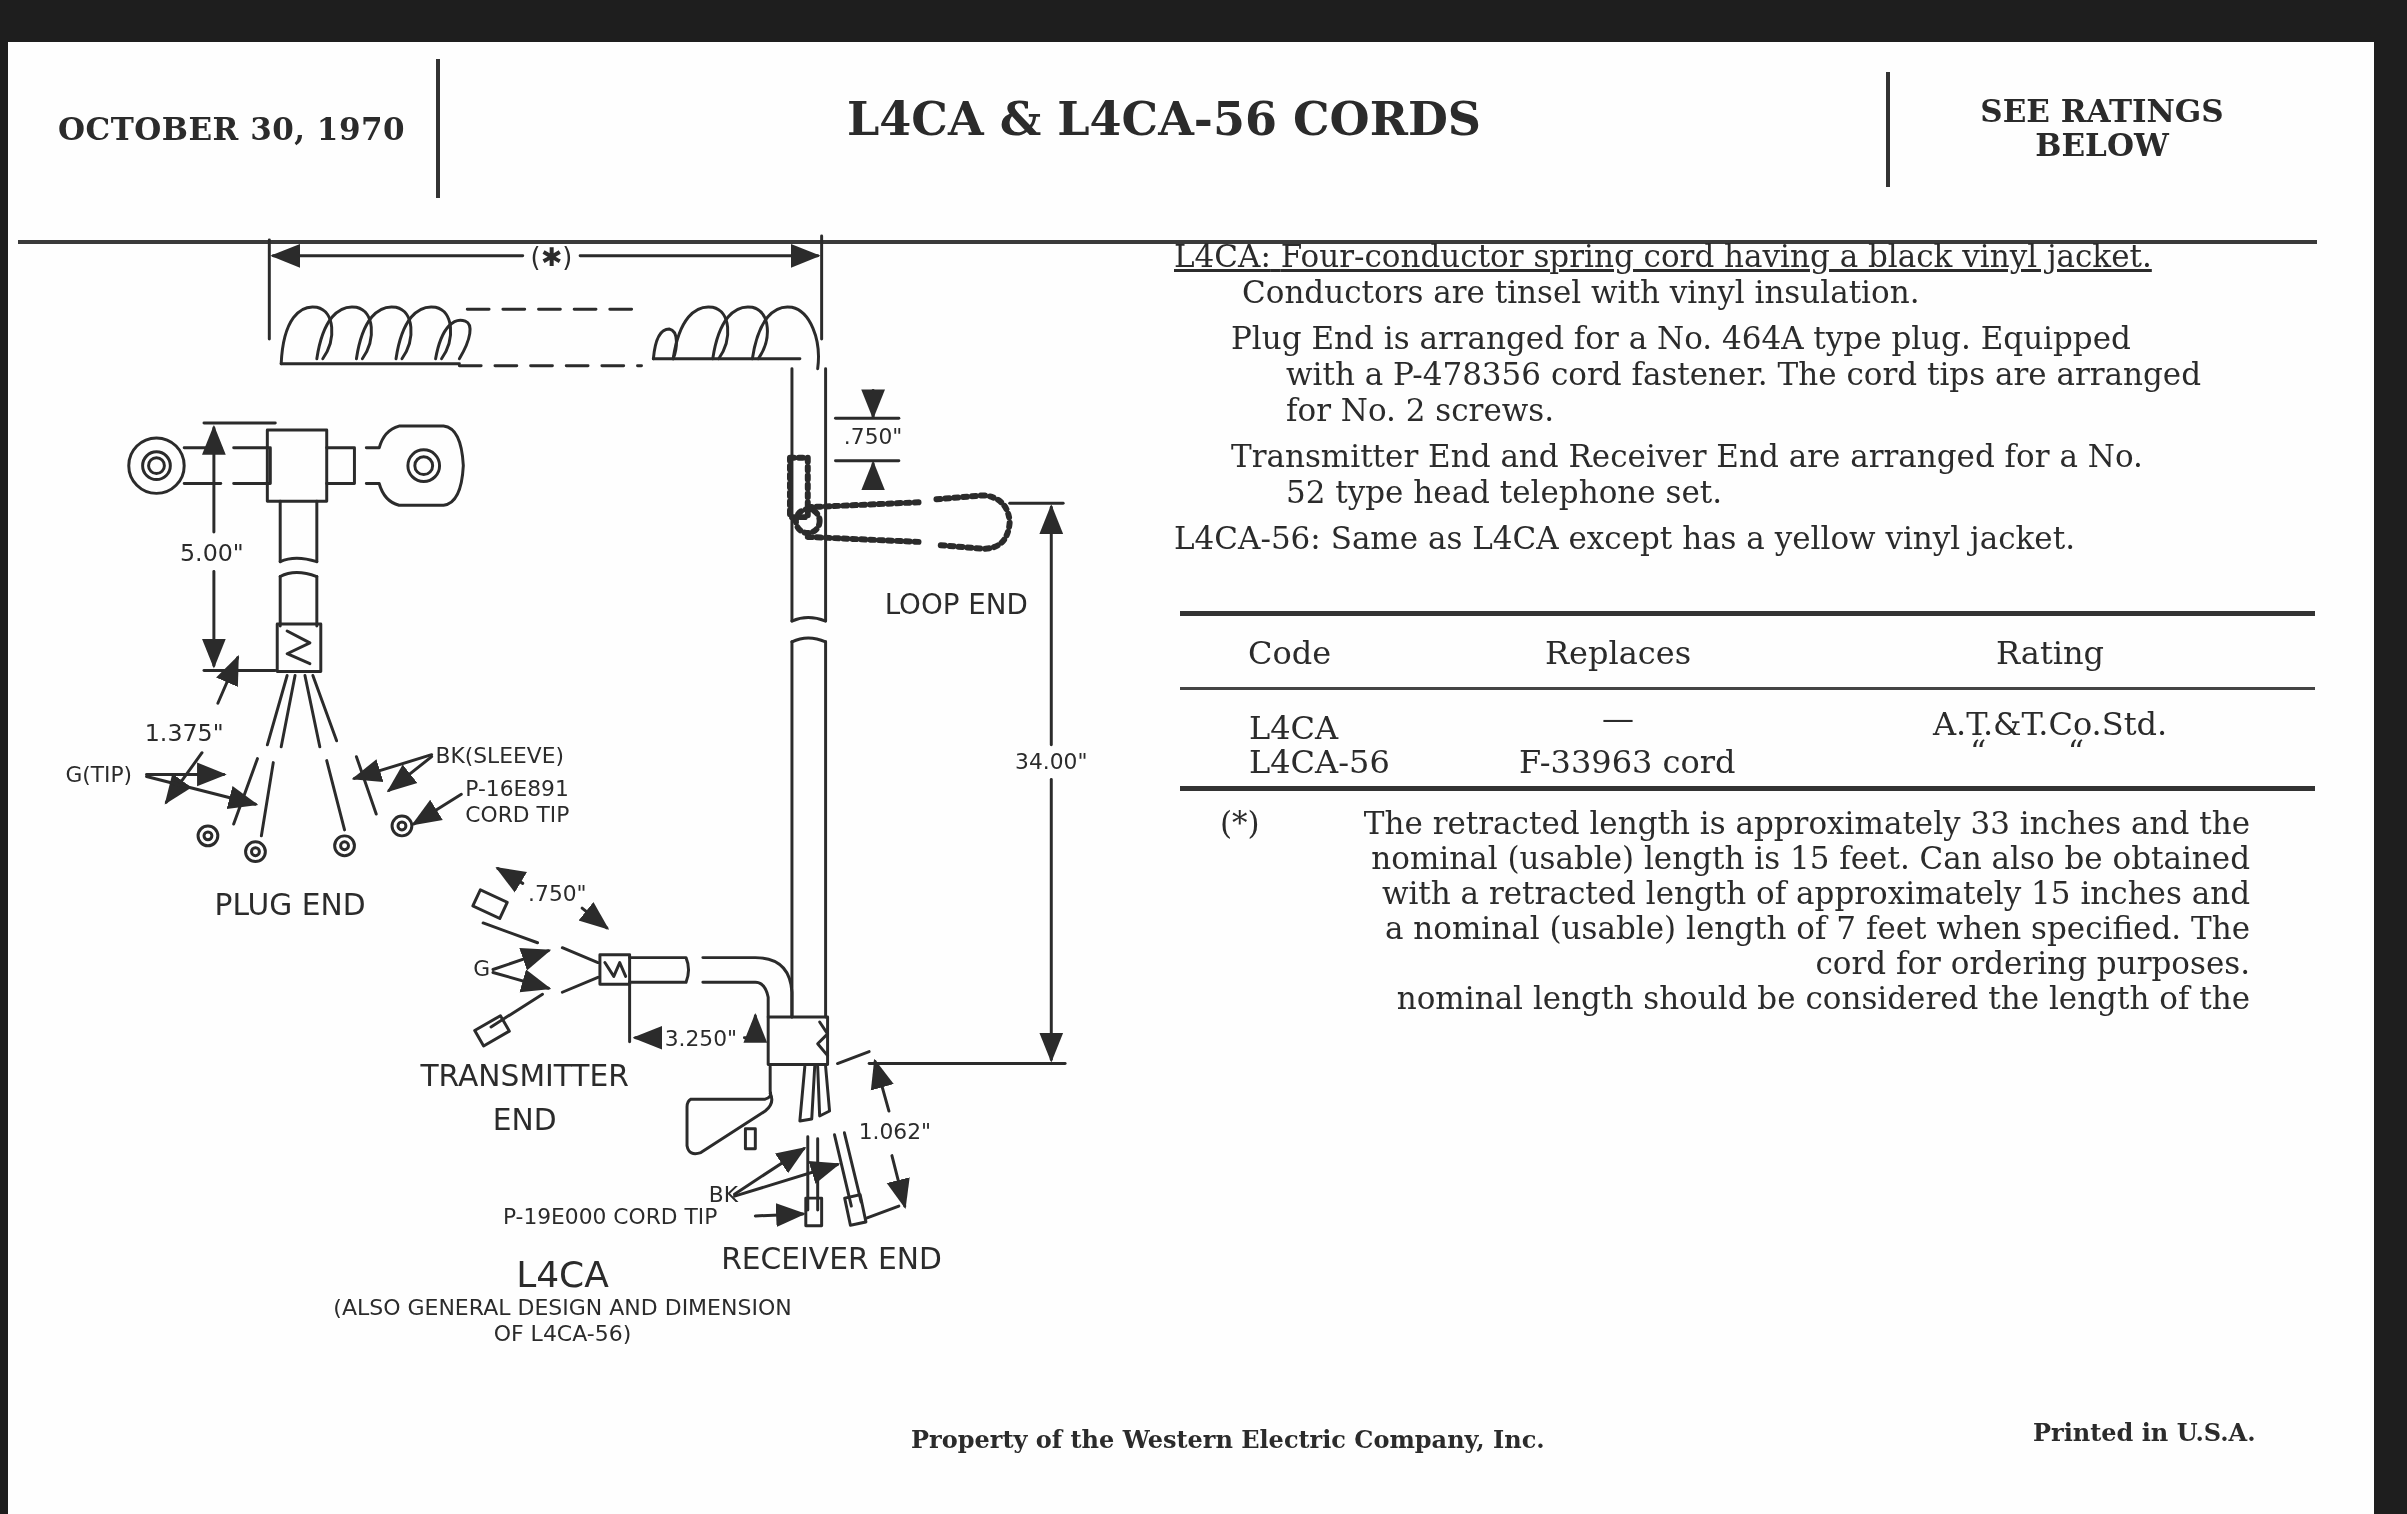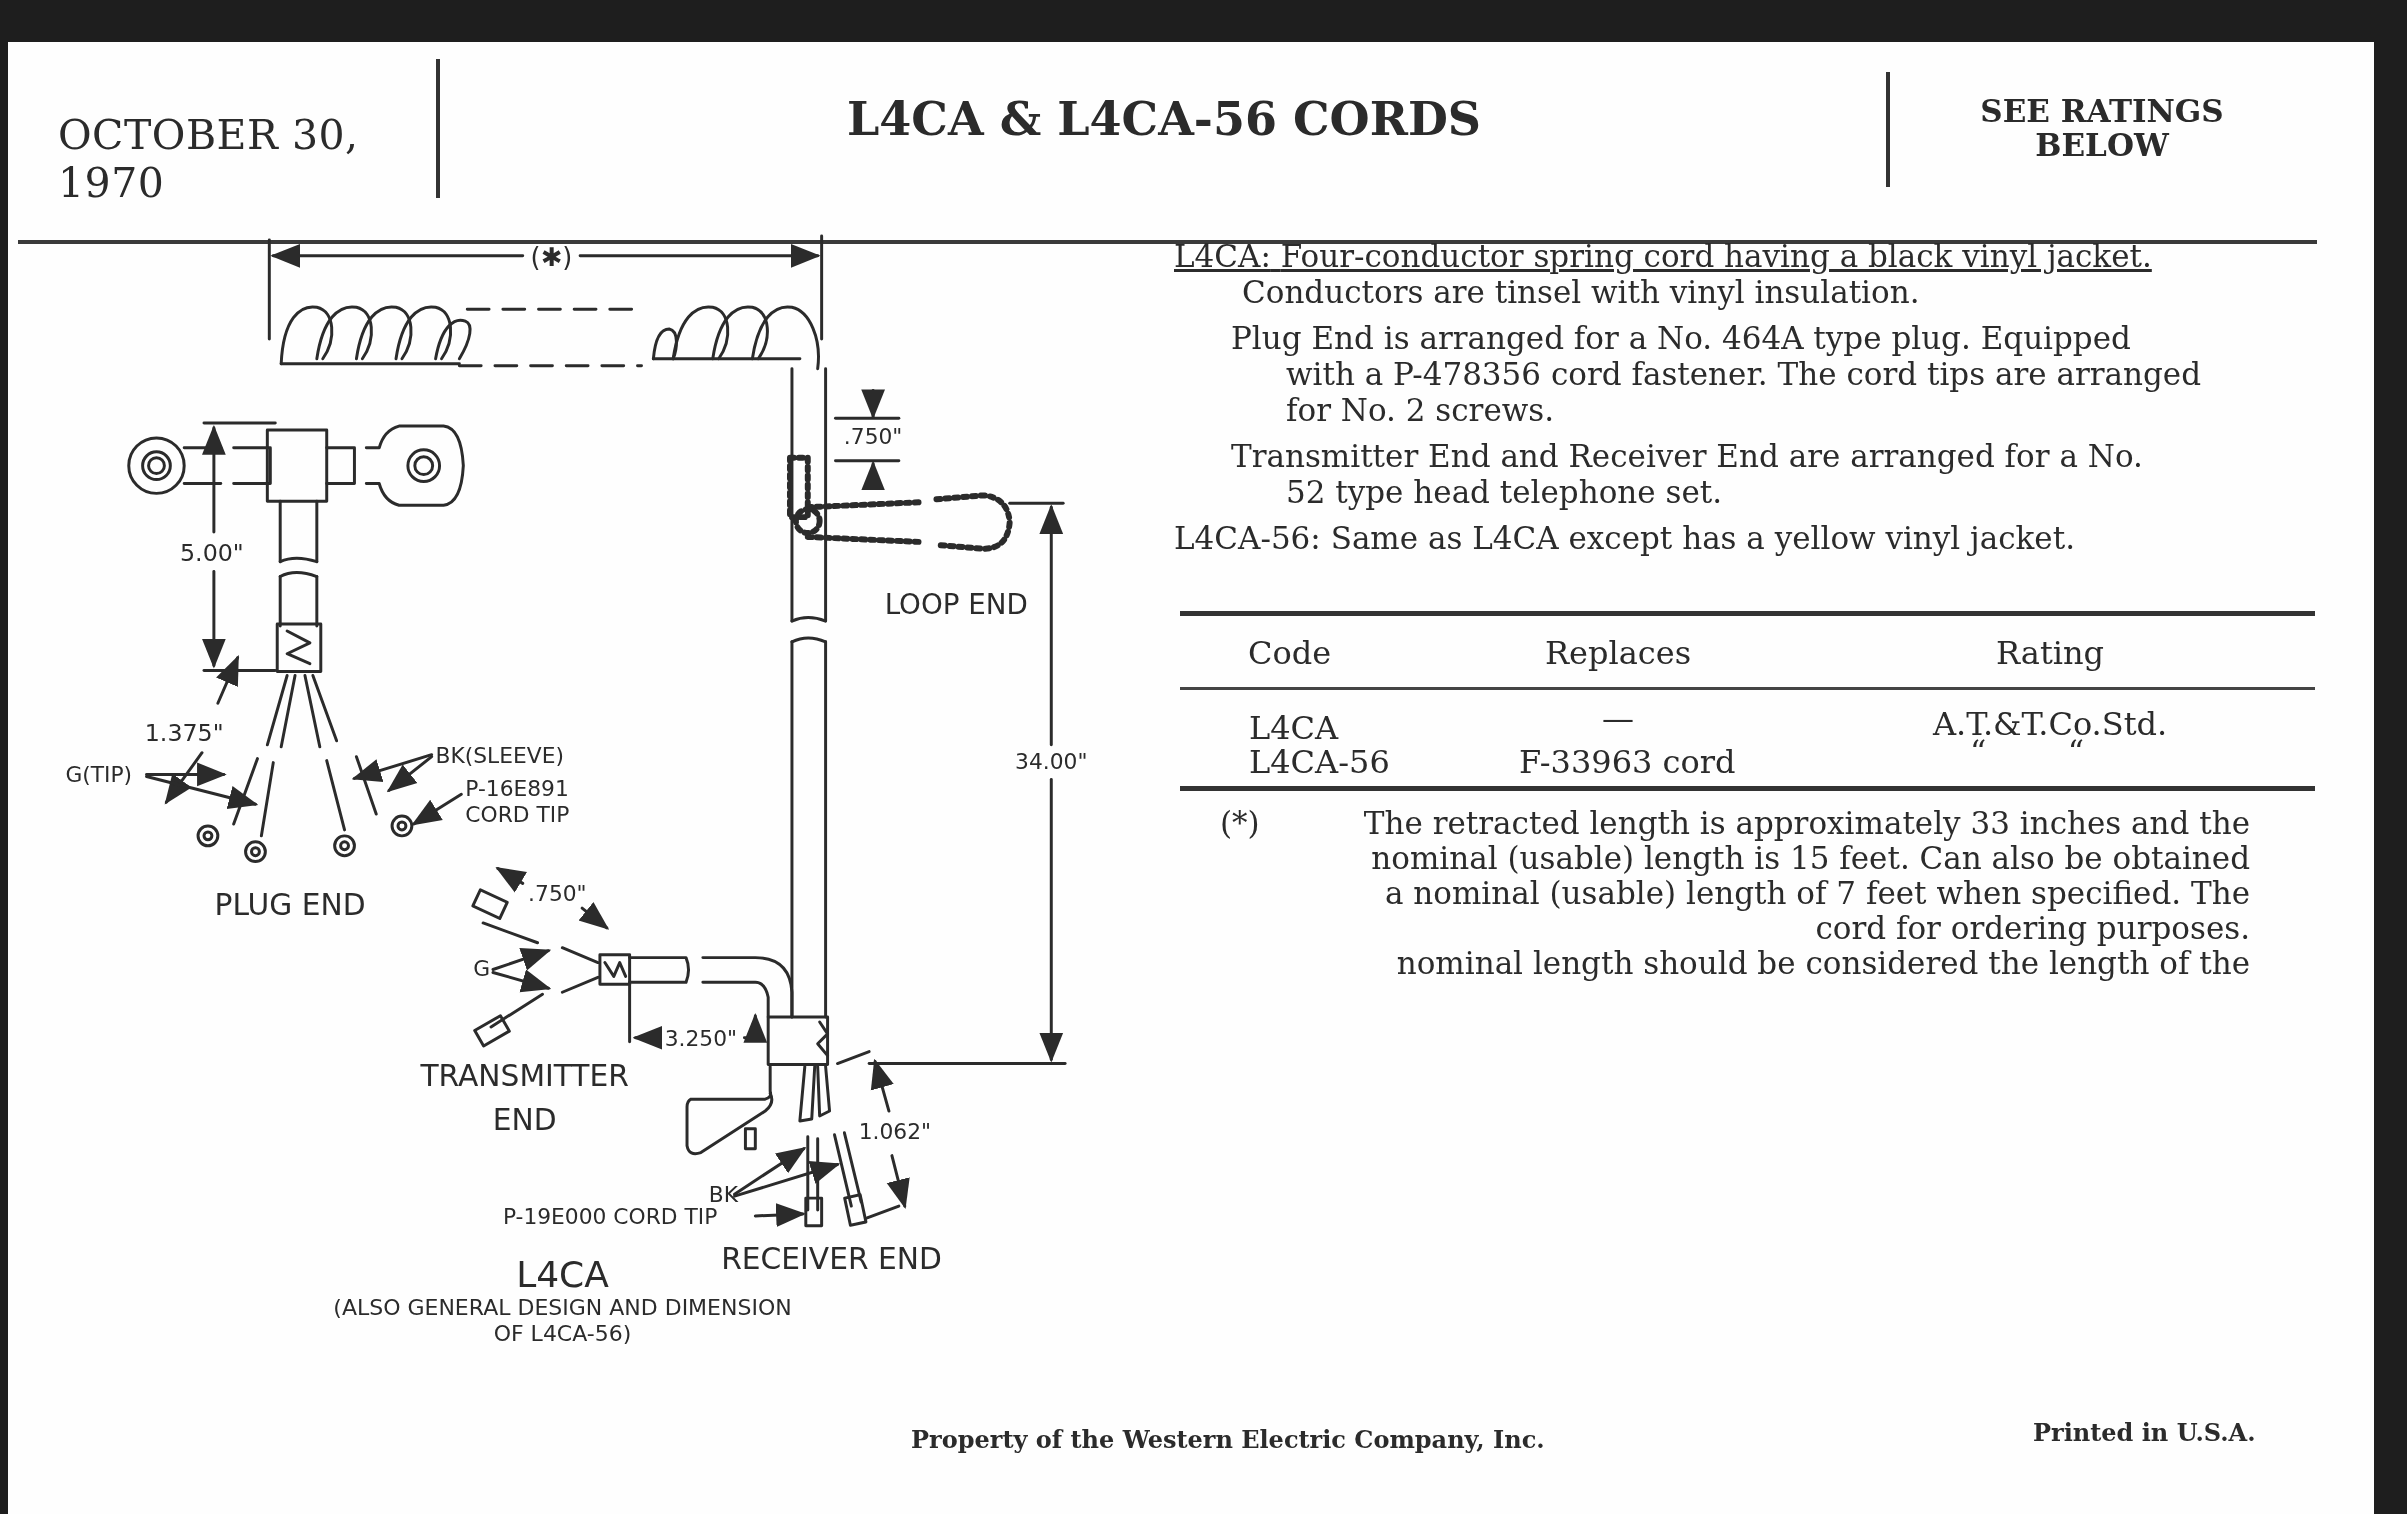--- a/index.html
+++ b/index.html
@@ -11,21 +11,21 @@
   }
   .page {
     position:absolute; left:8px; top:42px; width:2366px; height:1473px;
     background:#fefefe;
   }
   .hdr-rule { position:absolute; left:10px; top:198px; width:2299px; height:4px; background:#3a3a3a; }
   .hdr-vline1 { position:absolute; left:428px; top:17px; width:4px; height:139px; background:#333; }
   .hdr-vline2 { position:absolute; left:1878px; top:30px; width:4px; height:115px; background:#333; }
   .hdr-date {
     position:absolute; left:50px; top:69px; width:356px;
-    font-weight:normal; font-size:41px; letter-spacing:0.5px;
+    font-weight:bold; font-size:31px; letter-spacing:0.5px;
   }
   .hdr-title {
     position:absolute; left:436px; top:50px; width:1440px; text-align:center;
     font-weight:bold; font-size:46px;
   }
   .hdr-rating {
     position:absolute; left:1886px; top:52px; width:416px; text-align:center;
     font-weight:bold; font-size:31px; line-height:34px;
   }
   .desc {
@@ -108,20 +108,21 @@
       <div class="td" style="left:1511px; top:703px;">F-33963 cord</div>
       <div class="td" style="left:1962px; top:693px; white-space:pre;">“        “</div>
     </div>
     <div class="rt-bot"></div>
   </div>
 
   <div class="note">
     <span class="mark">(*)</span>
     <span class="body">The retracted length is approximately 33 inches and the</span>
     <span class="body">nominal (usable) length is 15 feet. Can also be obtained</span>
+    <span class="body">with a retracted length of approximately 15 inches and</span>
     <span class="body">a nominal (usable) length of 7 feet when specified. The</span>
     <span class="body" style="padding-left:59px;">cord for ordering purposes.</span>
     <span class="body" style="padding-left:59px;">nominal length should be considered the length of the</span>
   </div>
 
   <svg class="drawing" width="1168" height="1366" viewBox="0 0 1180 1380" fill="none" stroke="#2b2b2b" stroke-width="3" stroke-linecap="round" stroke-linejoin="round">
     <defs>
       <marker id="arr" viewBox="0 0 10 10" refX="9" refY="5" markerWidth="10" markerHeight="10" orient="auto-start-reverse">
         <path d="M0,1 L10,5 L0,9 z" fill="#2b2b2b" stroke="none"></path>
       </marker>

